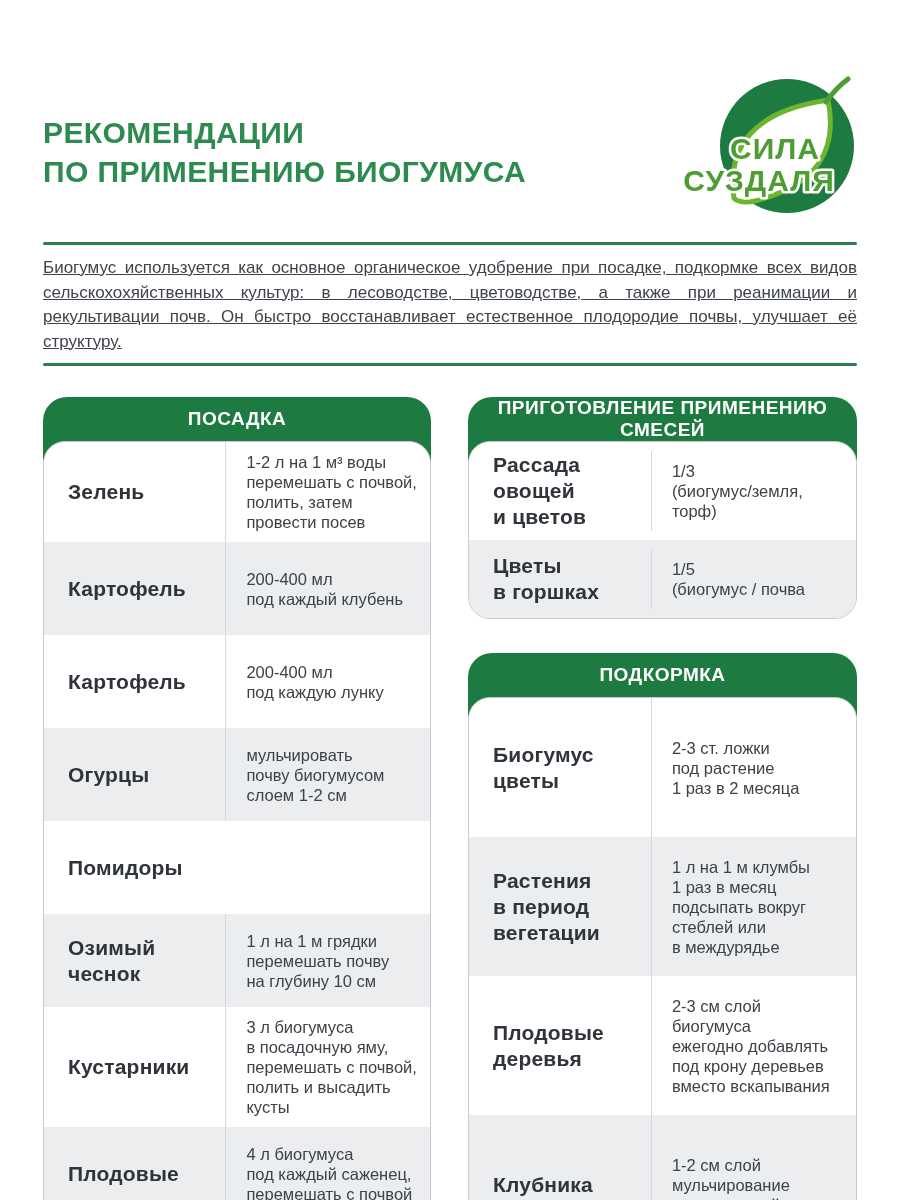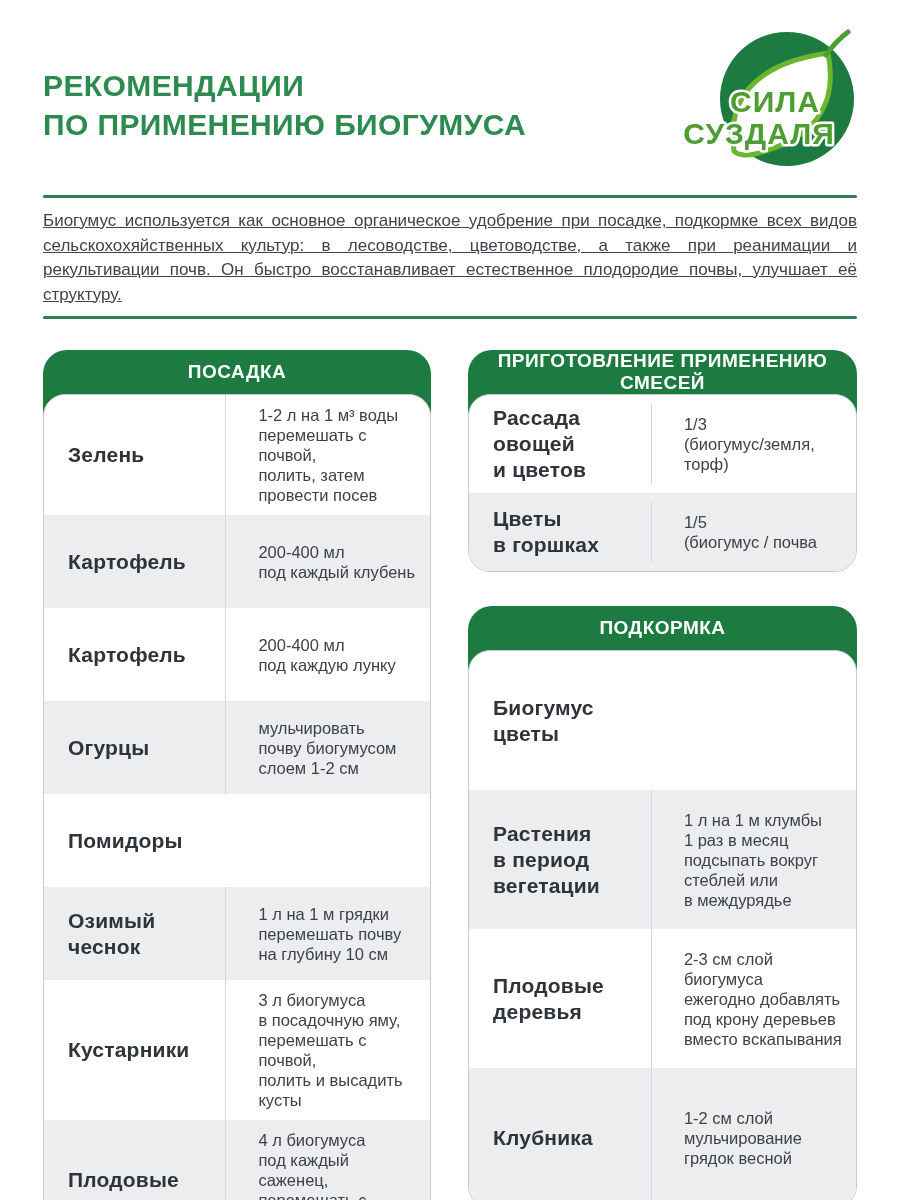--- a/index.html
+++ b/index.html
@@ -14,21 +14,21 @@
     --border-gray:#c7cbcf;
     --divider-gray:#d5d8dc;
   }
   *{box-sizing:border-box;margin:0;padding:0;}
   html,body{background:#ffffff;}
   body{
     width:900px;height:1200px;overflow:hidden;
     font-family:"Liberation Sans", sans-serif;
     -webkit-font-smoothing:antialiased;
   }
-  .page{width:900px;height:1124px;padding:0 43px;position:relative;}
+  .page{width:900px;height:1124px;padding:0 43px;position:relative;margin-top:47px;}
   .header{position:relative;height:195px;}
   .title{
     position:absolute;left:0;top:66px;
     font-size:30px;font-weight:bold;line-height:39px;
     letter-spacing:0.4px;color:var(--title-green);
   }
   .logo{position:absolute;right:0;top:28px;width:240px;height:146px;}
   .rule{border:none;height:3px;background:var(--rule-green);border-radius:2px;}
   .intro{
     margin-top:11px;
@@ -58,21 +58,21 @@
   }
   .row{display:flex;align-items:stretch;}
   .row:nth-child(even){background:var(--row-alt-gray);}
   .cell{display:flex;align-items:center;white-space:pre-line;}
   .cell.label{
     width:47%;padding:10px 8px 10px 24px;
     font-size:21px;font-weight:bold;line-height:26px;
     color:var(--label-color);letter-spacing:0.2px;
   }
   .cell.value{
-    width:53%;padding:10px 12px 10px 32px;
+    width:53%;padding:10px 12px 10px 20px;
     font-size:16.5px;line-height:20px;color:var(--value-color);
     border-left:1px solid var(--divider-gray);
   }
   .t1 .row{min-height:93px;}
   .t2 .row{min-height:78px;align-items:center;}
   .t3 .row{min-height:139px;}
   .table-feed{margin-top:34px;}
   .logo-text{
     font-family:"Liberation Sans", sans-serif;
     font-weight:bold;
@@ -181,20 +181,23 @@
           </div>
         </div>
       </div>
 
       <div class="card t3 table-feed">
         <div class="card-header">ПОДКОРМКА</div>
         <div class="card-body">
           <div class="row">
             <div class="cell label">Биогумус
 цветы</div>
+            <div class="cell value">2-3 ст. ложки
+под растение
+1 раз в 2 месяца</div>
           </div>
           <div class="row">
             <div class="cell label">Растения
 в период
 вегетации</div>
             <div class="cell value">1 л на 1 м клумбы
 1 раз в месяц
 подсыпать вокруг
 стеблей или
 в междурядье</div>

